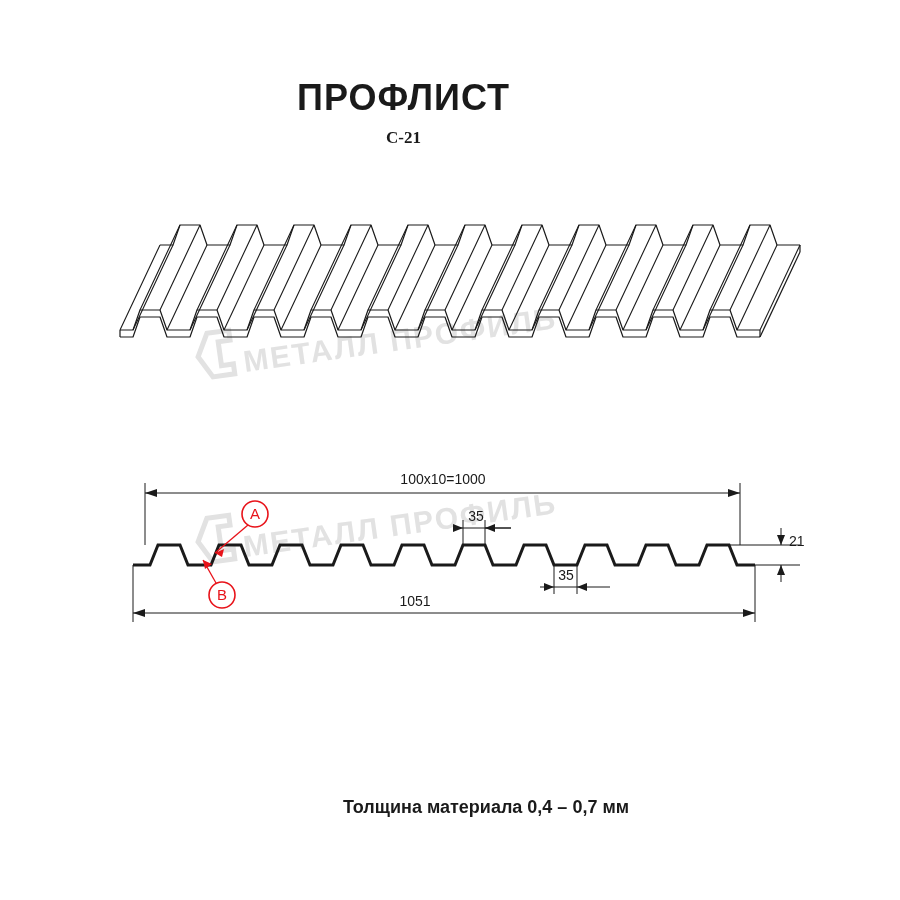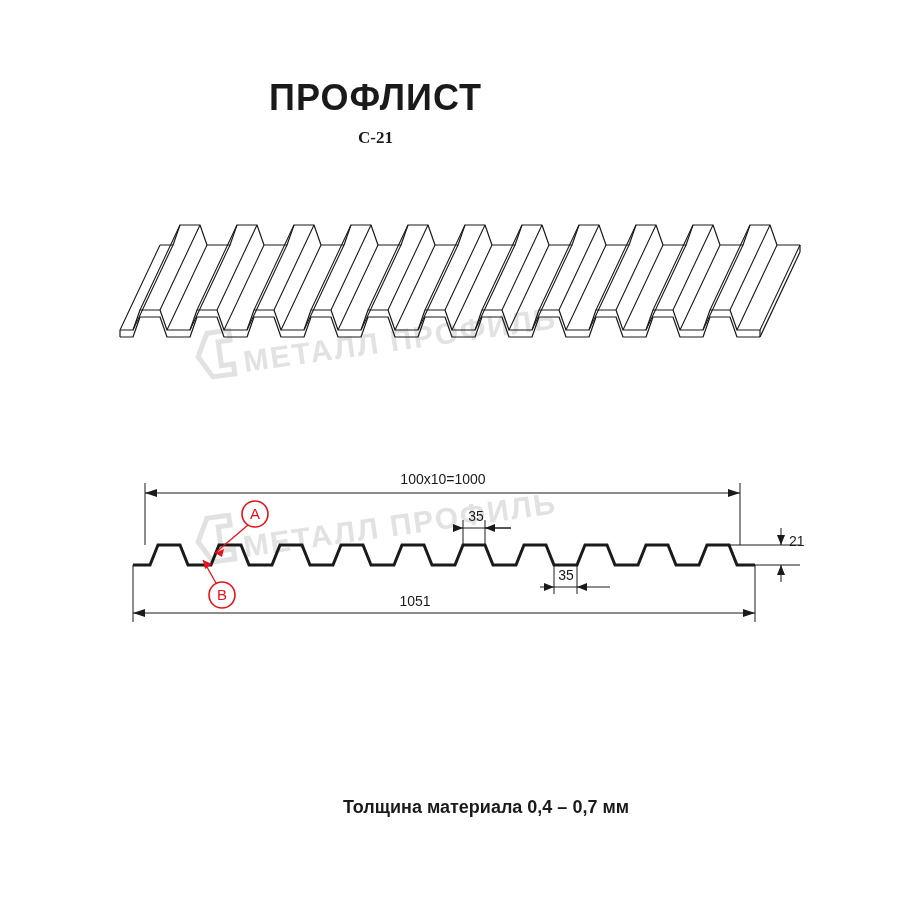--- a/index.html
+++ b/index.html
@@ -18,20 +18,21 @@
   .page {
     position: absolute;
     inset: 0;
   }
   .title-block {
     position: absolute;
     top: 78px;
     left: 0;
     width: 751px;
     text-align: center;
+    padding-left: 28px;
   }
   .title {
     font-size: 36px;
     font-weight: bold;
     letter-spacing: 1px;
     color: #1a1a1a;
     line-height: 1.1;
   }
   .subtitle {
     font-size: 17px;

